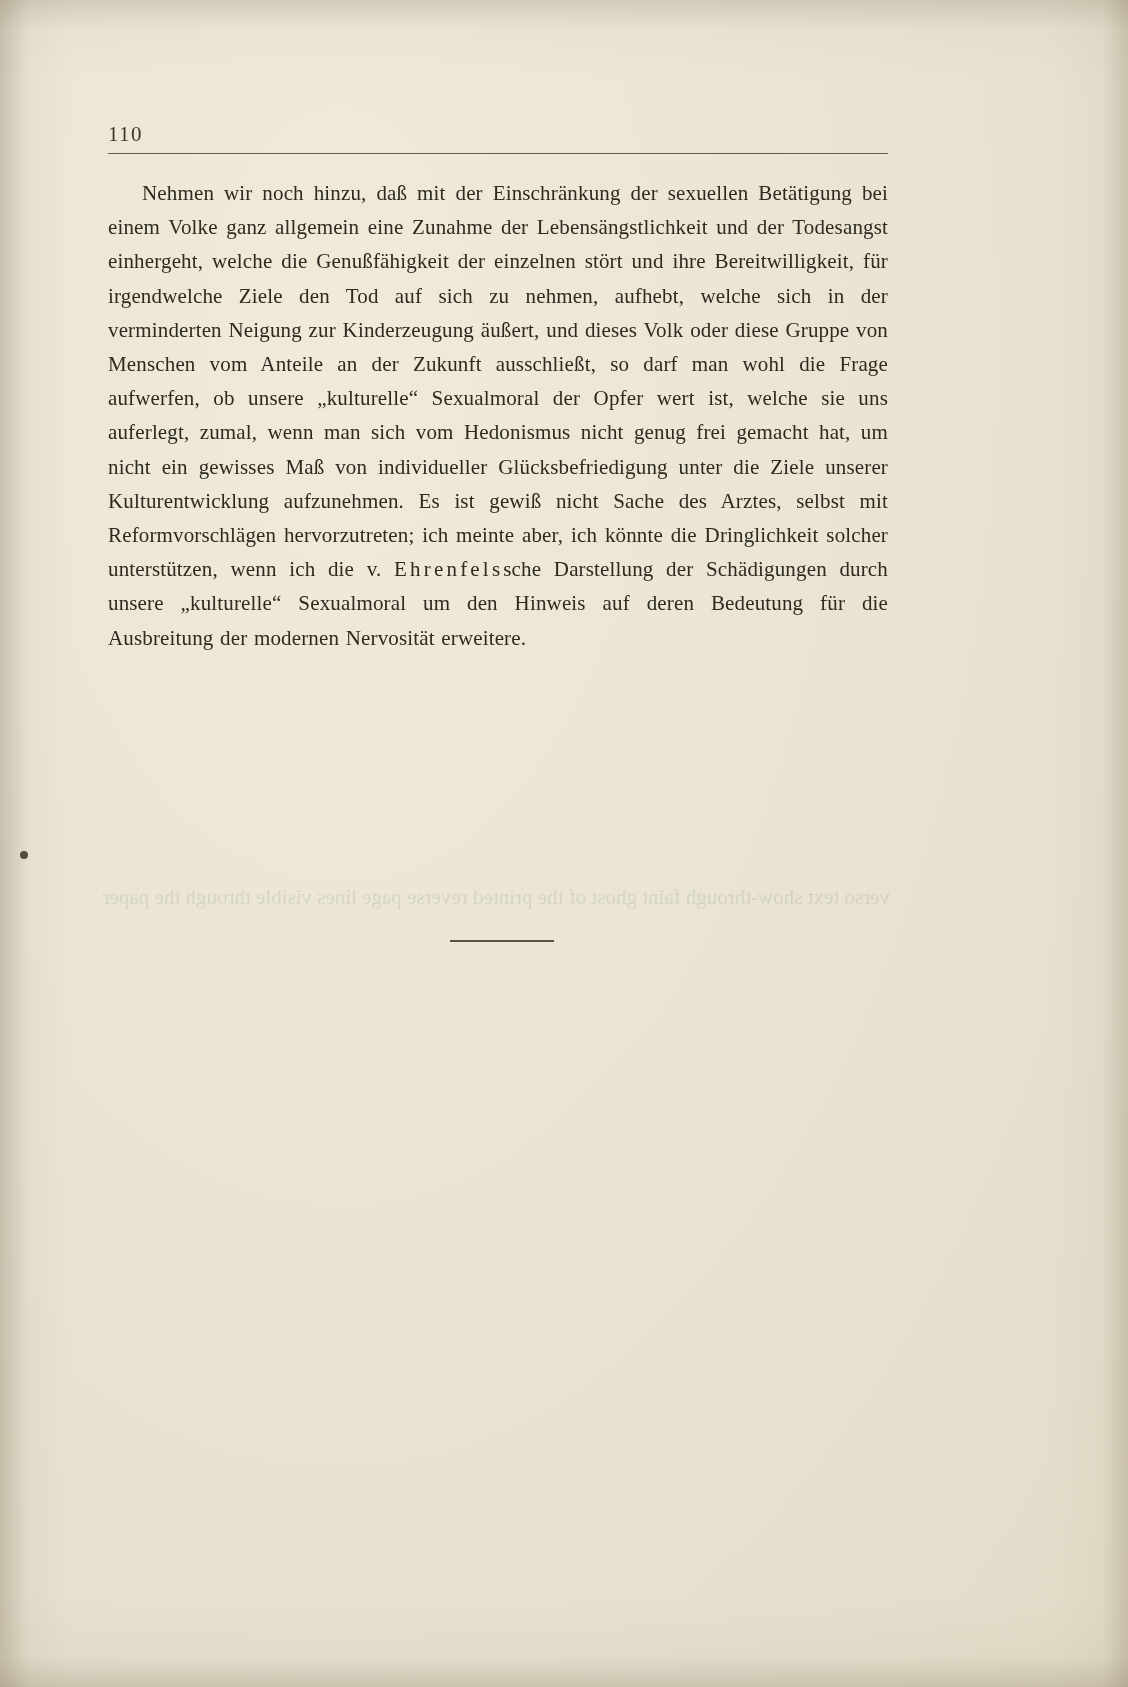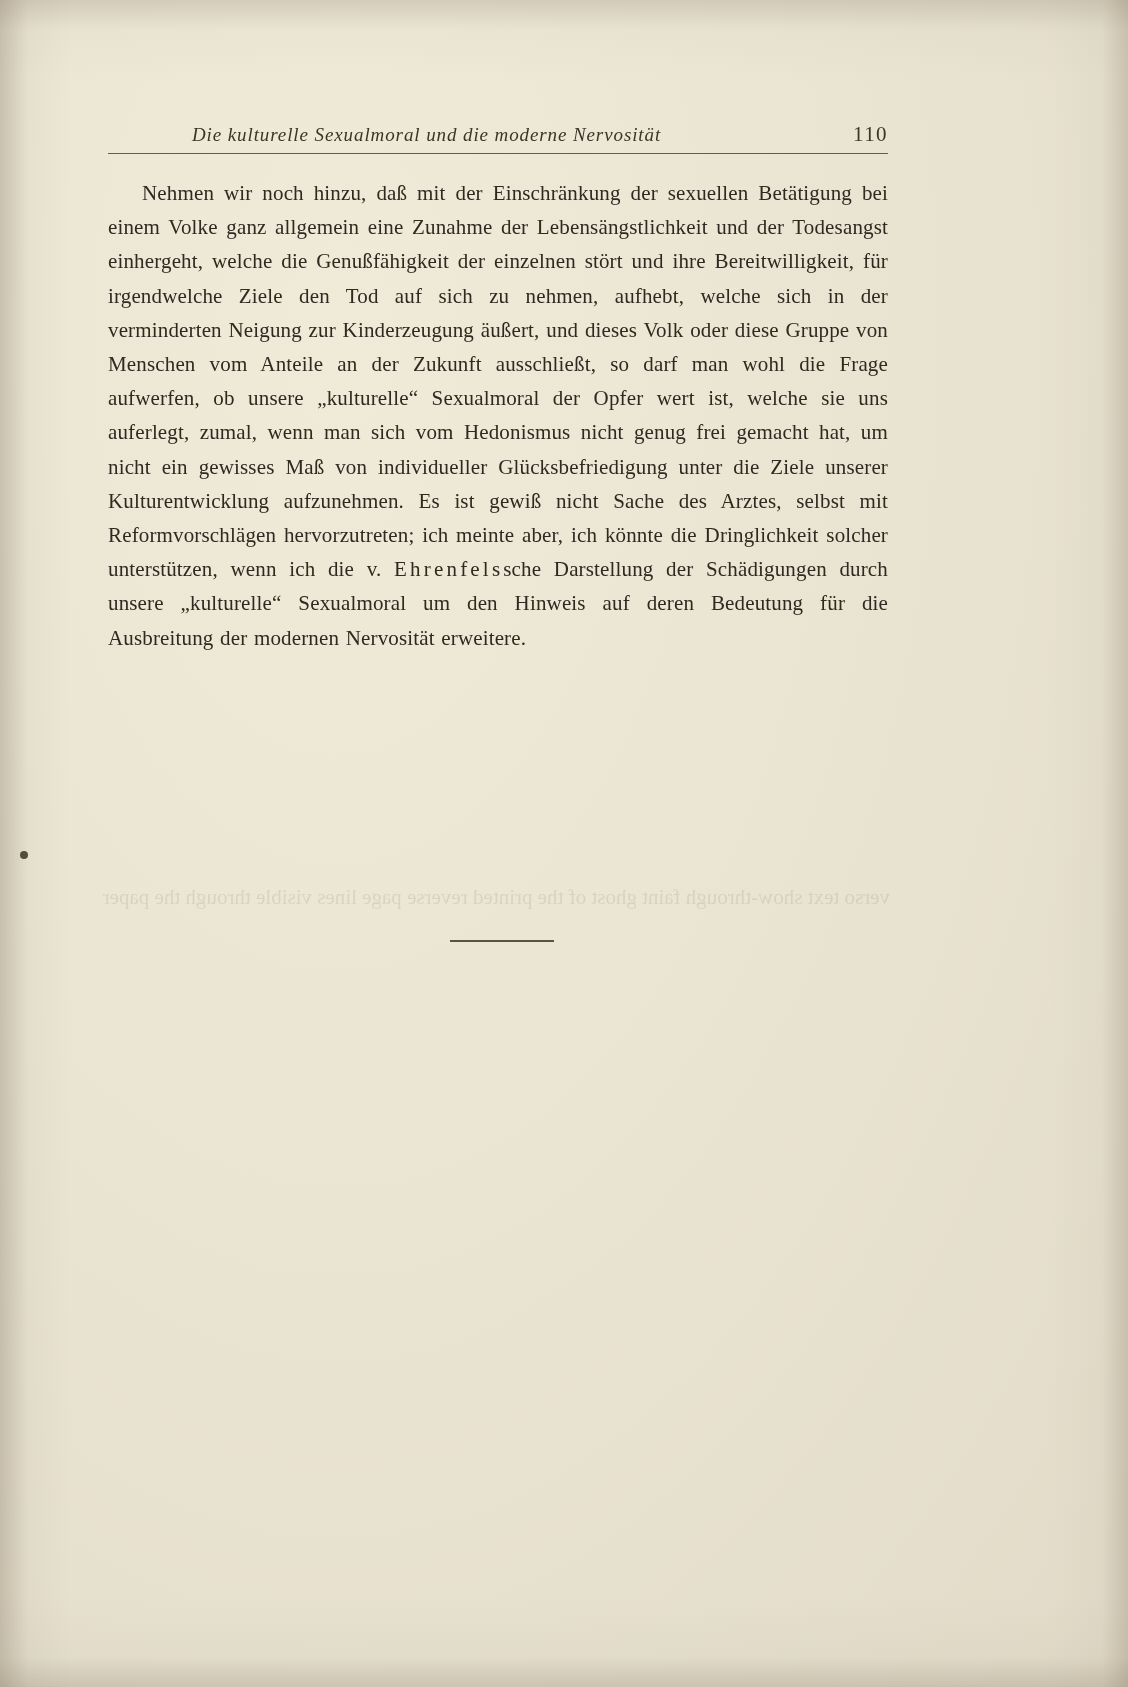--- a/index.html
+++ b/index.html
@@ -124,21 +124,20 @@
   }
 </style>
 </head>
 <body>
 
 <div class="page">
 
   <div class="text-block">
 
     <div class="running-head">
-      <span class="rh-title">Die kulturelle Sexualmoral und die moderne Nervosität</span>
       <span class="rh-page">110</span>
     </div>
     <div class="head-rule"></div>
 
     <p class="body-text"><span>Nehmen wir noch hinzu, daß mit der Einschränkung der sexuellen Betätigung bei einem Volke ganz allgemein eine Zunahme der Lebensängstlichkeit und der Todesangst einhergeht, welche die Genußfähigkeit der einzelnen stört und ihre Bereitwilligkeit, für irgendwelche Ziele den Tod auf sich zu nehmen, aufhebt, welche sich in der verminderten Neigung zur Kinderzeugung äußert, und dieses Volk oder diese Gruppe von Menschen vom Anteile an der Zukunft ausschließt, so darf man wohl die Frage aufwerfen, ob unsere „kulturelle“ Sexualmoral der Opfer wert ist, welche sie uns auferlegt, zumal, wenn man sich vom Hedonismus nicht genug frei gemacht hat, um nicht ein gewisses Maß von individueller Glücksbefriedigung unter die Ziele unserer Kulturentwicklung aufzunehmen. Es ist gewiß nicht Sache des Arztes, selbst mit Reformvorschlägen hervorzutreten; ich meinte aber, ich könnte die Dringlichkeit solcher unterstützen, wenn ich die v. </span><span class="spaced">Ehrenfels</span><span>sche Darstellung der Schädigungen durch unsere „kulturelle“ Sexualmoral um den Hinweis auf deren Bedeutung für die Ausbreitung der modernen Nervosität erweitere.</span></p>
 
   </div>
 
   <div class="margin-mark"></div>
   <div class="end-rule"></div>

